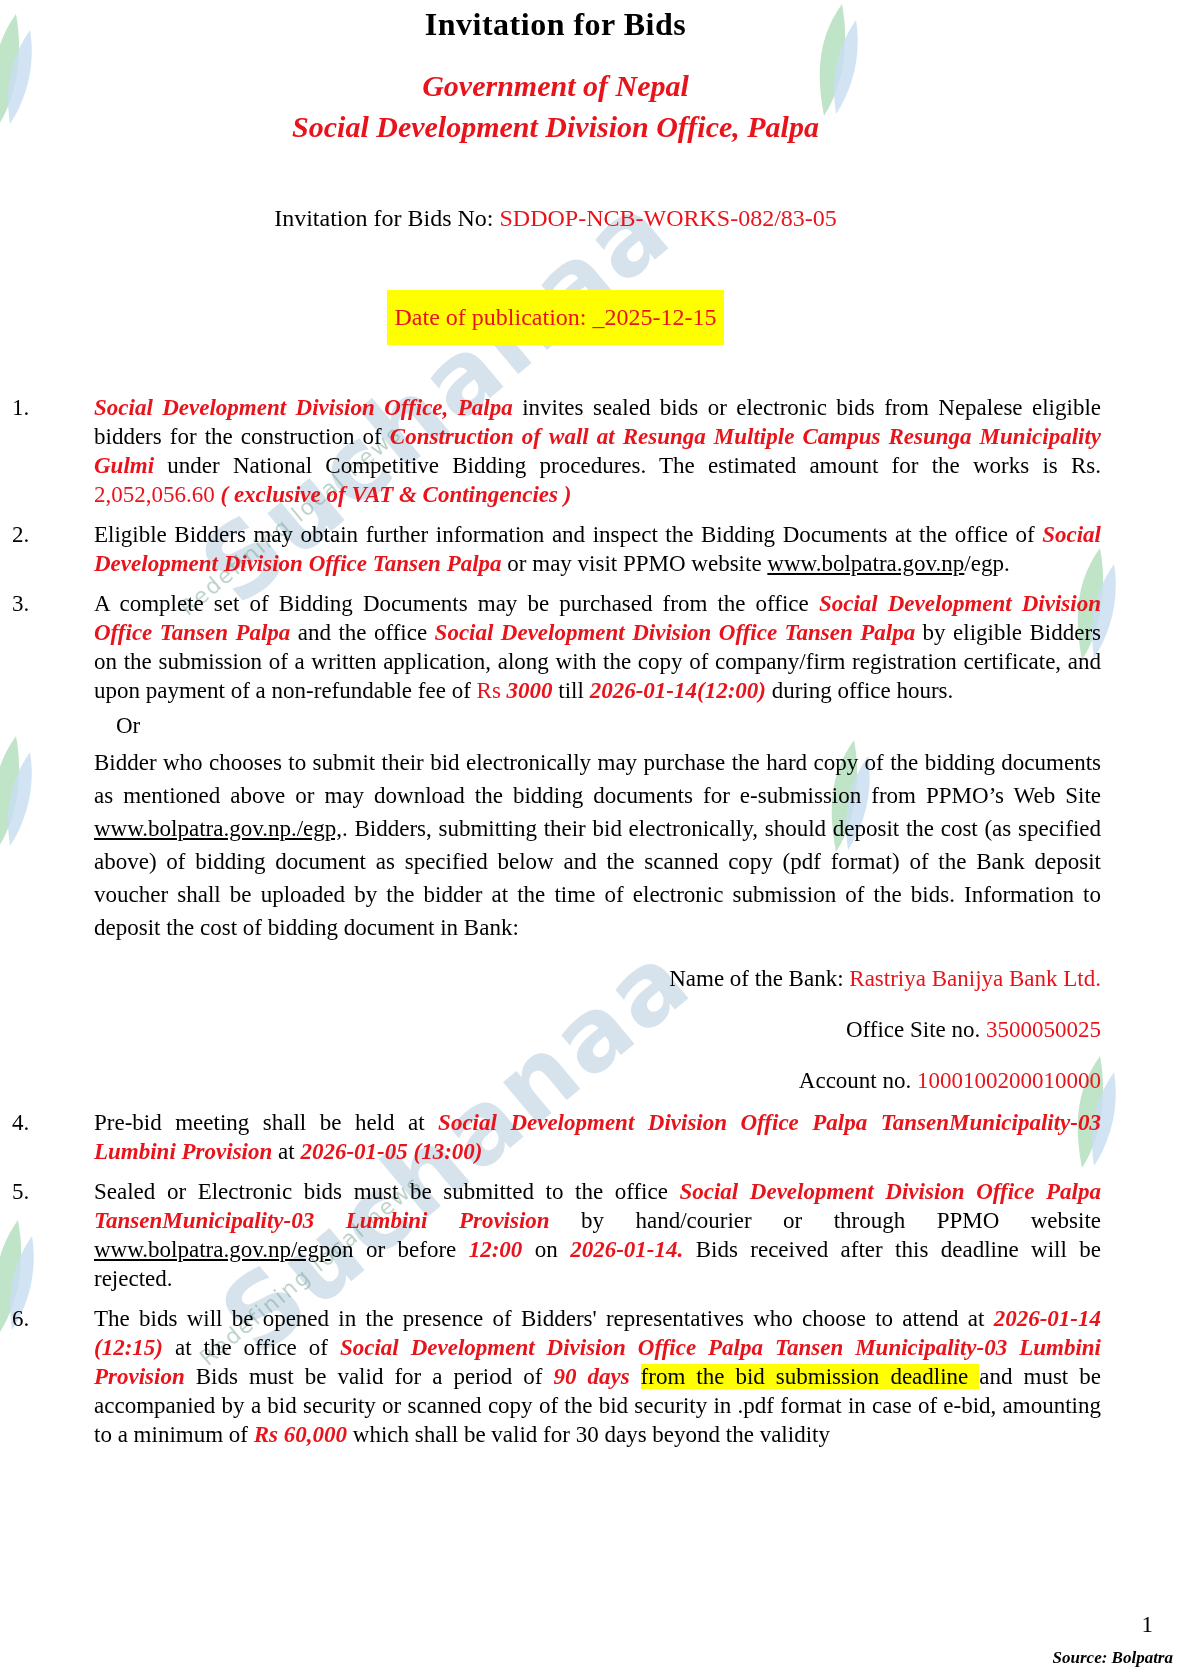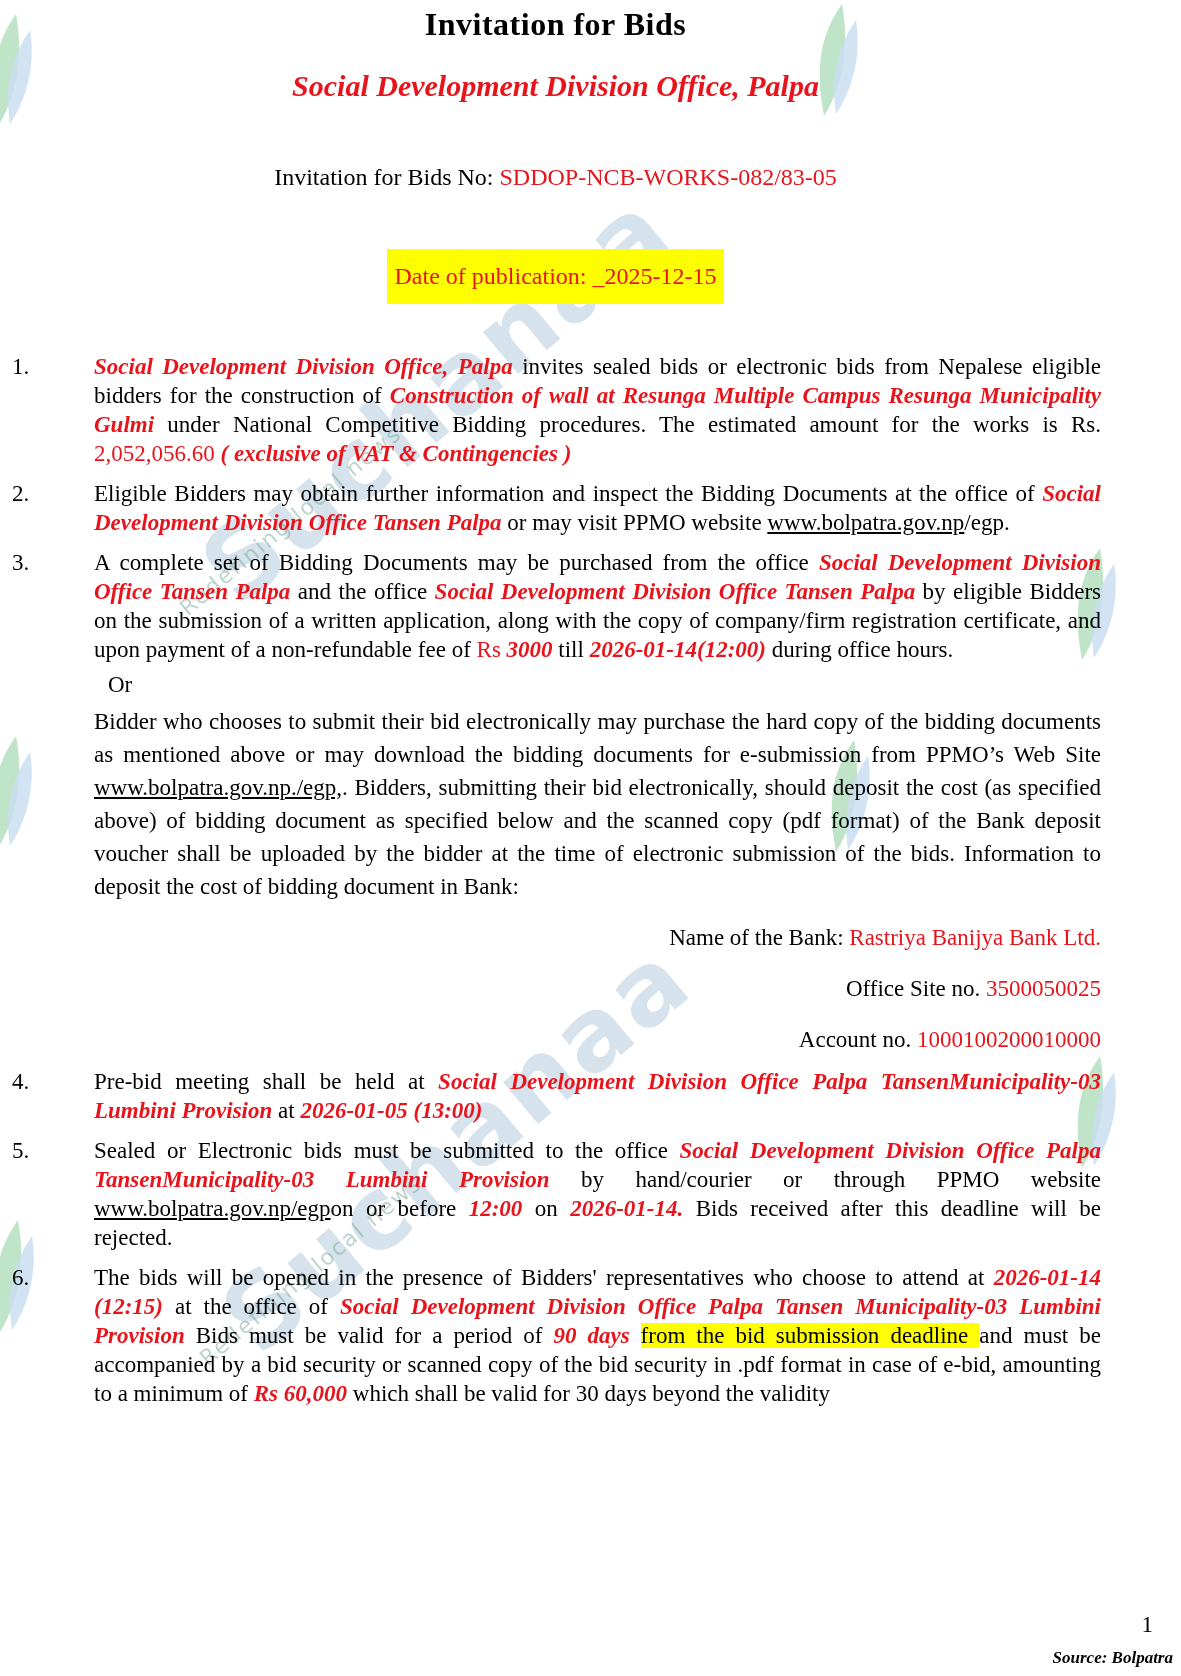--- a/index.html
+++ b/index.html
@@ -42,21 +42,21 @@
   .dateline { background:var(--hl); color:var(--red); font-size:24px; padding:14px 8px; display:inline-block; }
 
   .list { margin-top:48px; }
   .para {
     display:grid; grid-template-columns:84px 1fr;
     font-size:23px; line-height:29px; text-align:justify;
     margin-top:11px;
   }
   .para .num { padding-left:2px; text-align:left; }
   .para.sub  { margin-top:6px; line-height:33px; }
-  .para.or   { margin-top:6px; }
+  .para.or   { margin-top:6px;gap:8px; }
   .para.or .content { padding-left:14px; text-align:left; }
   .para.bank { margin-top:18px; line-height:33px; text-align:right; }
 
   .seg-n   {}
   .seg-r   { color:var(--red); }
   .seg-rbi { color:var(--red); font-weight:bold; font-style:italic; }
   .seg-u   { text-decoration:underline; color:#000; cursor:pointer; }
   .seg-hl  { background:var(--hl); }
 
   .footer-page   { position:absolute; z-index:2; right:28px; bottom:38px; font-size:23px; }
@@ -110,20 +110,21 @@
   <svg width="52" height="115" viewBox="0 0 52 115">
       <path d="M30 0 C 10 28, 2 60, 12 112 C 30 84, 38 42, 30 0 Z" fill="#8ecf9a"></path>
       <path d="M44 16 C 26 42, 18 70, 24 110 C 40 86, 50 52, 44 16 Z" fill="#9ec3e6" opacity="0.85"></path>
     </svg>
 </div>
 
 <div class="page">
   <h1 class="title">Invitation for Bids</h1>
 
   <div class="gov-wrap">
+    <div class="gov-line">Government of Nepal</div>
     <div class="gov-line">Social Development Division Office, Palpa</div>
   </div>
 
   <div class="bidno">
     <span>Invitation for Bids No: </span><span class="red">SDDOP-NCB-WORKS-082/83-05</span>
   </div>
 
   <div class="dateline-wrap">
     <span class="dateline"><span>Date of publication: _</span><span>2025-12-15</span></span>
   </div>

